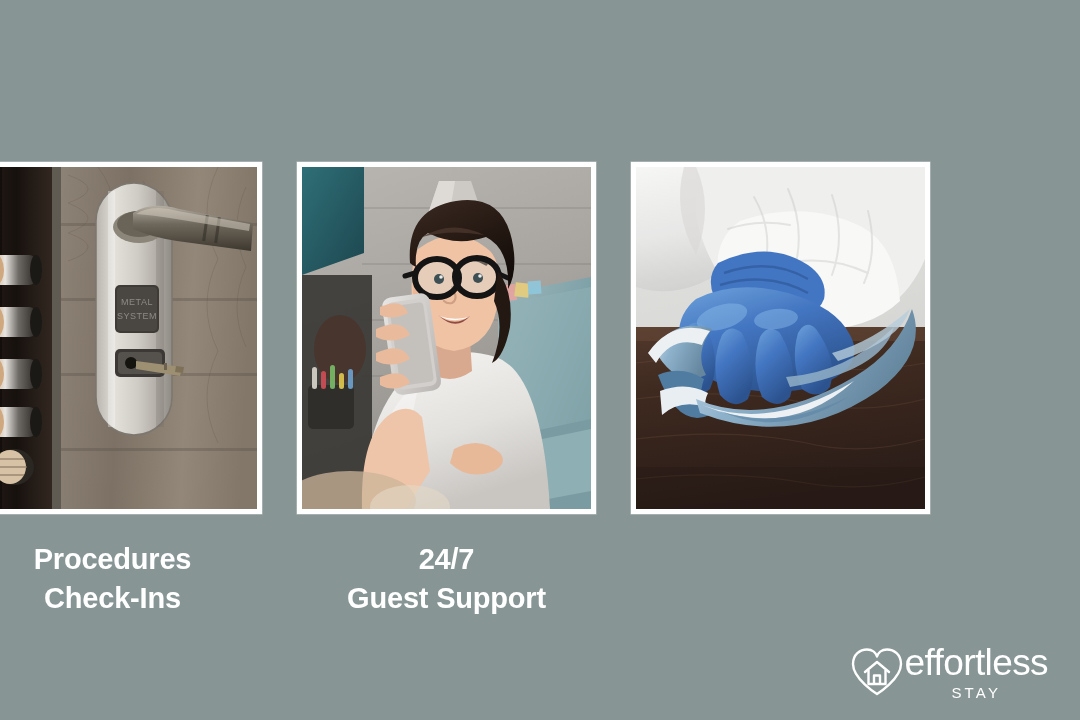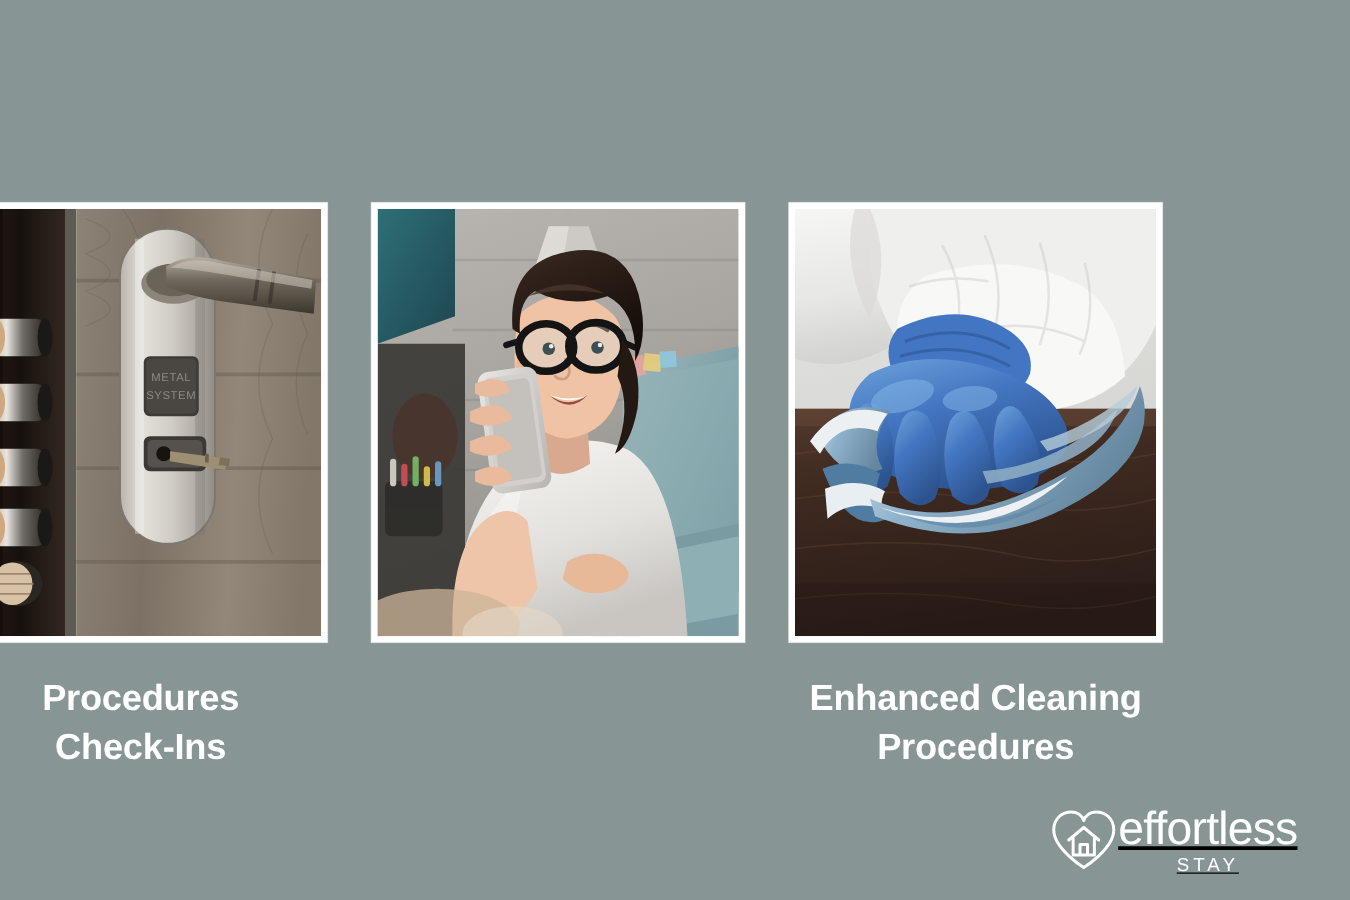--- a/index.html
+++ b/index.html
@@ -92,26 +92,25 @@
     line-height: 1.33;
     color: #ffffff;
     text-align: center;
     letter-spacing: -0.2px;
     white-space: pre-line;
   }
 
   
   .logo {
     position: absolute;
-    right: 42px;
+    right: 32px;
     bottom: 20px;
     display: flex;
     align-items: center;
     gap: 0;
-    text-decoration: underline;
   }
 
   .logo-mark { width: 56px; height: 52px; flex: none; }
 
   .logo-text {
     display: flex;
     flex-direction: column;
     align-items: flex-start;
     line-height: 1;
   }
@@ -379,20 +378,22 @@
               <path d="M78 210 q24 -10 30 6 q-16 10 -30 2 z"></path>
             </g>
 
             <path d="M152 282 q26 -14 46 4 q8 10 -6 18 q-26 10 -44 -8 z" fill="#e7b999"></path>
 
             <ellipse cx="48" cy="334" rx="66" ry="30" fill="#cbb49a" opacity="0.75"></ellipse>
             <ellipse cx="108" cy="340" rx="40" ry="22" fill="#e4d8c6" opacity="0.6"></ellipse>
           </svg>
         </div>
       </div>
+      <div class="caption">24/7
+Guest Support</div>
     </div>
 
     <div class="card">
       <div class="photo-frame">
         <div class="photo">
           <svg viewBox="0 0 289 342" preserveAspectRatio="xMidYMid slice" aria-hidden="true">
             <defs>
               <linearGradient id="bgPale" x1="0" y1="0" x2="0.2" y2="1">
                 <stop offset="0" stop-color="#e9e9e7"></stop>
                 <stop offset="1" stop-color="#d2d2cf"></stop>
@@ -471,22 +472,20 @@
             <path d="M66 238 q70 26 152 -24 q-66 60 -152 24 z" fill="#f2f6f9"></path>
             <path d="M150 210 q60 -4 108 -50 q-12 44 -104 60 z" fill="#90b2c9" opacity="0.85"></path>
             <path d="M196 186 q42 -12 78 -44 q-10 32 -72 52 z" fill="#b8cfdf" opacity="0.8"></path>
             <path d="M84 244 q60 20 128 -14 q-66 42 -128 14 z" fill="#5d87a8" opacity="0.7"></path>
 
             <rect x="0" y="300" width="289" height="42" fill="#1c110c" opacity="0.35"></rect>
             <rect x="0" y="0" width="289" height="342" fill="#9aa3a6" opacity="0.05"></rect>
           </svg>
         </div>
       </div>
-      <div class="caption">Enhanced Cleaning
-Procedures</div>
     </div>
 
   </div>
 
   <div class="logo">
     <div class="logo-mark">
       <svg viewBox="0 0 56 52" aria-hidden="true">
         <path d="M28 48 C 28 48, 4 33, 4 18 C 4 8.5, 11 3.5, 18 3.5 C 23.5 3.5, 27 7, 28 10.5
                  C 29 7, 32.5 3.5, 38 3.5 C 45 3.5, 52 8.5, 52 18 C 52 33, 28 48, 28 48 Z" fill="none" stroke="#ffffff" stroke-width="2.4" stroke-linejoin="round"></path>
         <path d="M16 26 L 28 16 L 40 26" fill="none" stroke="#ffffff" stroke-width="2.4" stroke-linecap="round" stroke-linejoin="round"></path>

